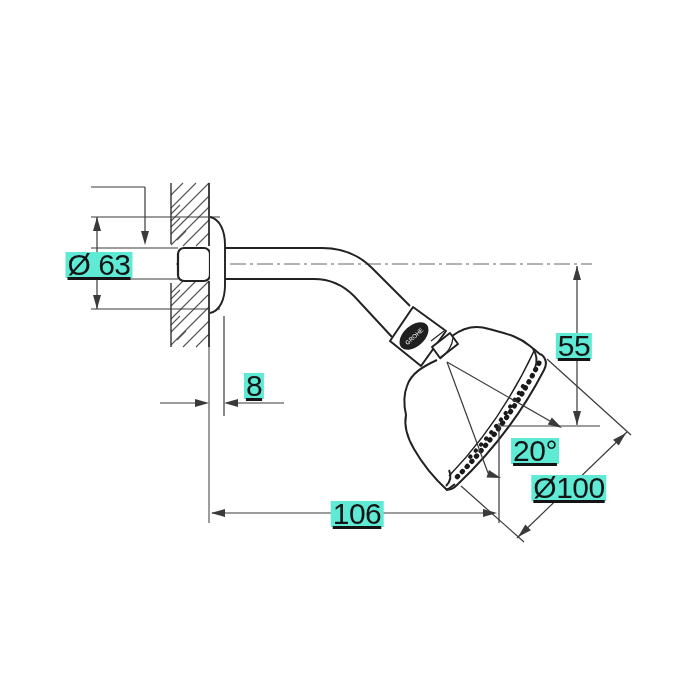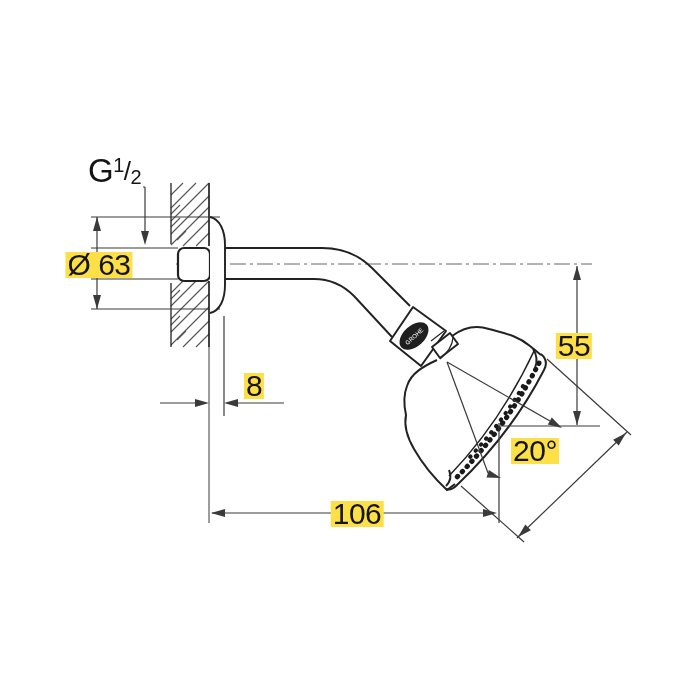--- a/index.html
+++ b/index.html
@@ -4,22 +4,23 @@
 <style>
   html,body{margin:0;padding:0;background:#fff;}
   #stage{
     position:relative;width:700px;height:700px;background:#ffffff;
     font-family:"Liberation Sans", sans-serif;color:#141414;overflow:hidden;
   }
   #stage svg{position:absolute;left:0;top:0;}
   .dim-label{
     position:absolute;transform:translate(-50%,-50%);
     font-size:30px;line-height:26px;height:26px;display:inline-block;
-    background:#fde047;padding:0 2px;color:#141414;white-space:nowrap;
+    background:#5eead4;padding:0 2px;color:#141414;white-space:nowrap;
     letter-spacing:-0.5px;
+    text-decoration:underline;
   }
   .thread-label{
     position:absolute;left:86px;top:148px;font-size:33px;line-height:34px;
     color:#141414;background:#fff;padding:0 2px;letter-spacing:-0.5px;
   }
   .thread-label .sup{font-size:20px;vertical-align:10px;}
   .thread-label .sub{font-size:20px;vertical-align:-2px;}
   .thread-label .slash{font-size:26px;vertical-align:2px;}
 </style>
 </head>
@@ -145,28 +146,26 @@
 
   <g stroke="#3a3a3a" stroke-width="1.2" fill="none">
     <path d="M 547,359 L 631,435"></path>
     <path d="M 461,486 L 524,542"></path>
     <path d="M 627,432 L 517,538"></path>
     <polygon points="626,433 618.7,445.6 613.1,439.8" fill="#3a3a3a" stroke="none"></polygon>
     <polygon points="518,537 530.9,530.2 525.3,524.4" fill="#3a3a3a" stroke="none"></polygon>
   </g>
 </svg>
 
-<div class="thread-label">
-  <span>G</span><span class="sup">1</span><span class="slash">/</span><span class="sub">2</span>
-</div>
 
 <div class="dim-label" style="left:99px;top:265px;">Ø 63</div>
 
 <div class="dim-label" style="left:254px;top:386px;">8</div>
 
 <div class="dim-label" style="left:574px;top:346px;">55</div>
 
 <div class="dim-label" style="left:535px;top:451px;">20°</div>
 
+<div class="dim-label" style="left:569px;top:488px;">Ø100</div>
 
 <div class="dim-label" style="left:357px;top:514px;">106</div>
 
 </div>
 
 </body></html>

